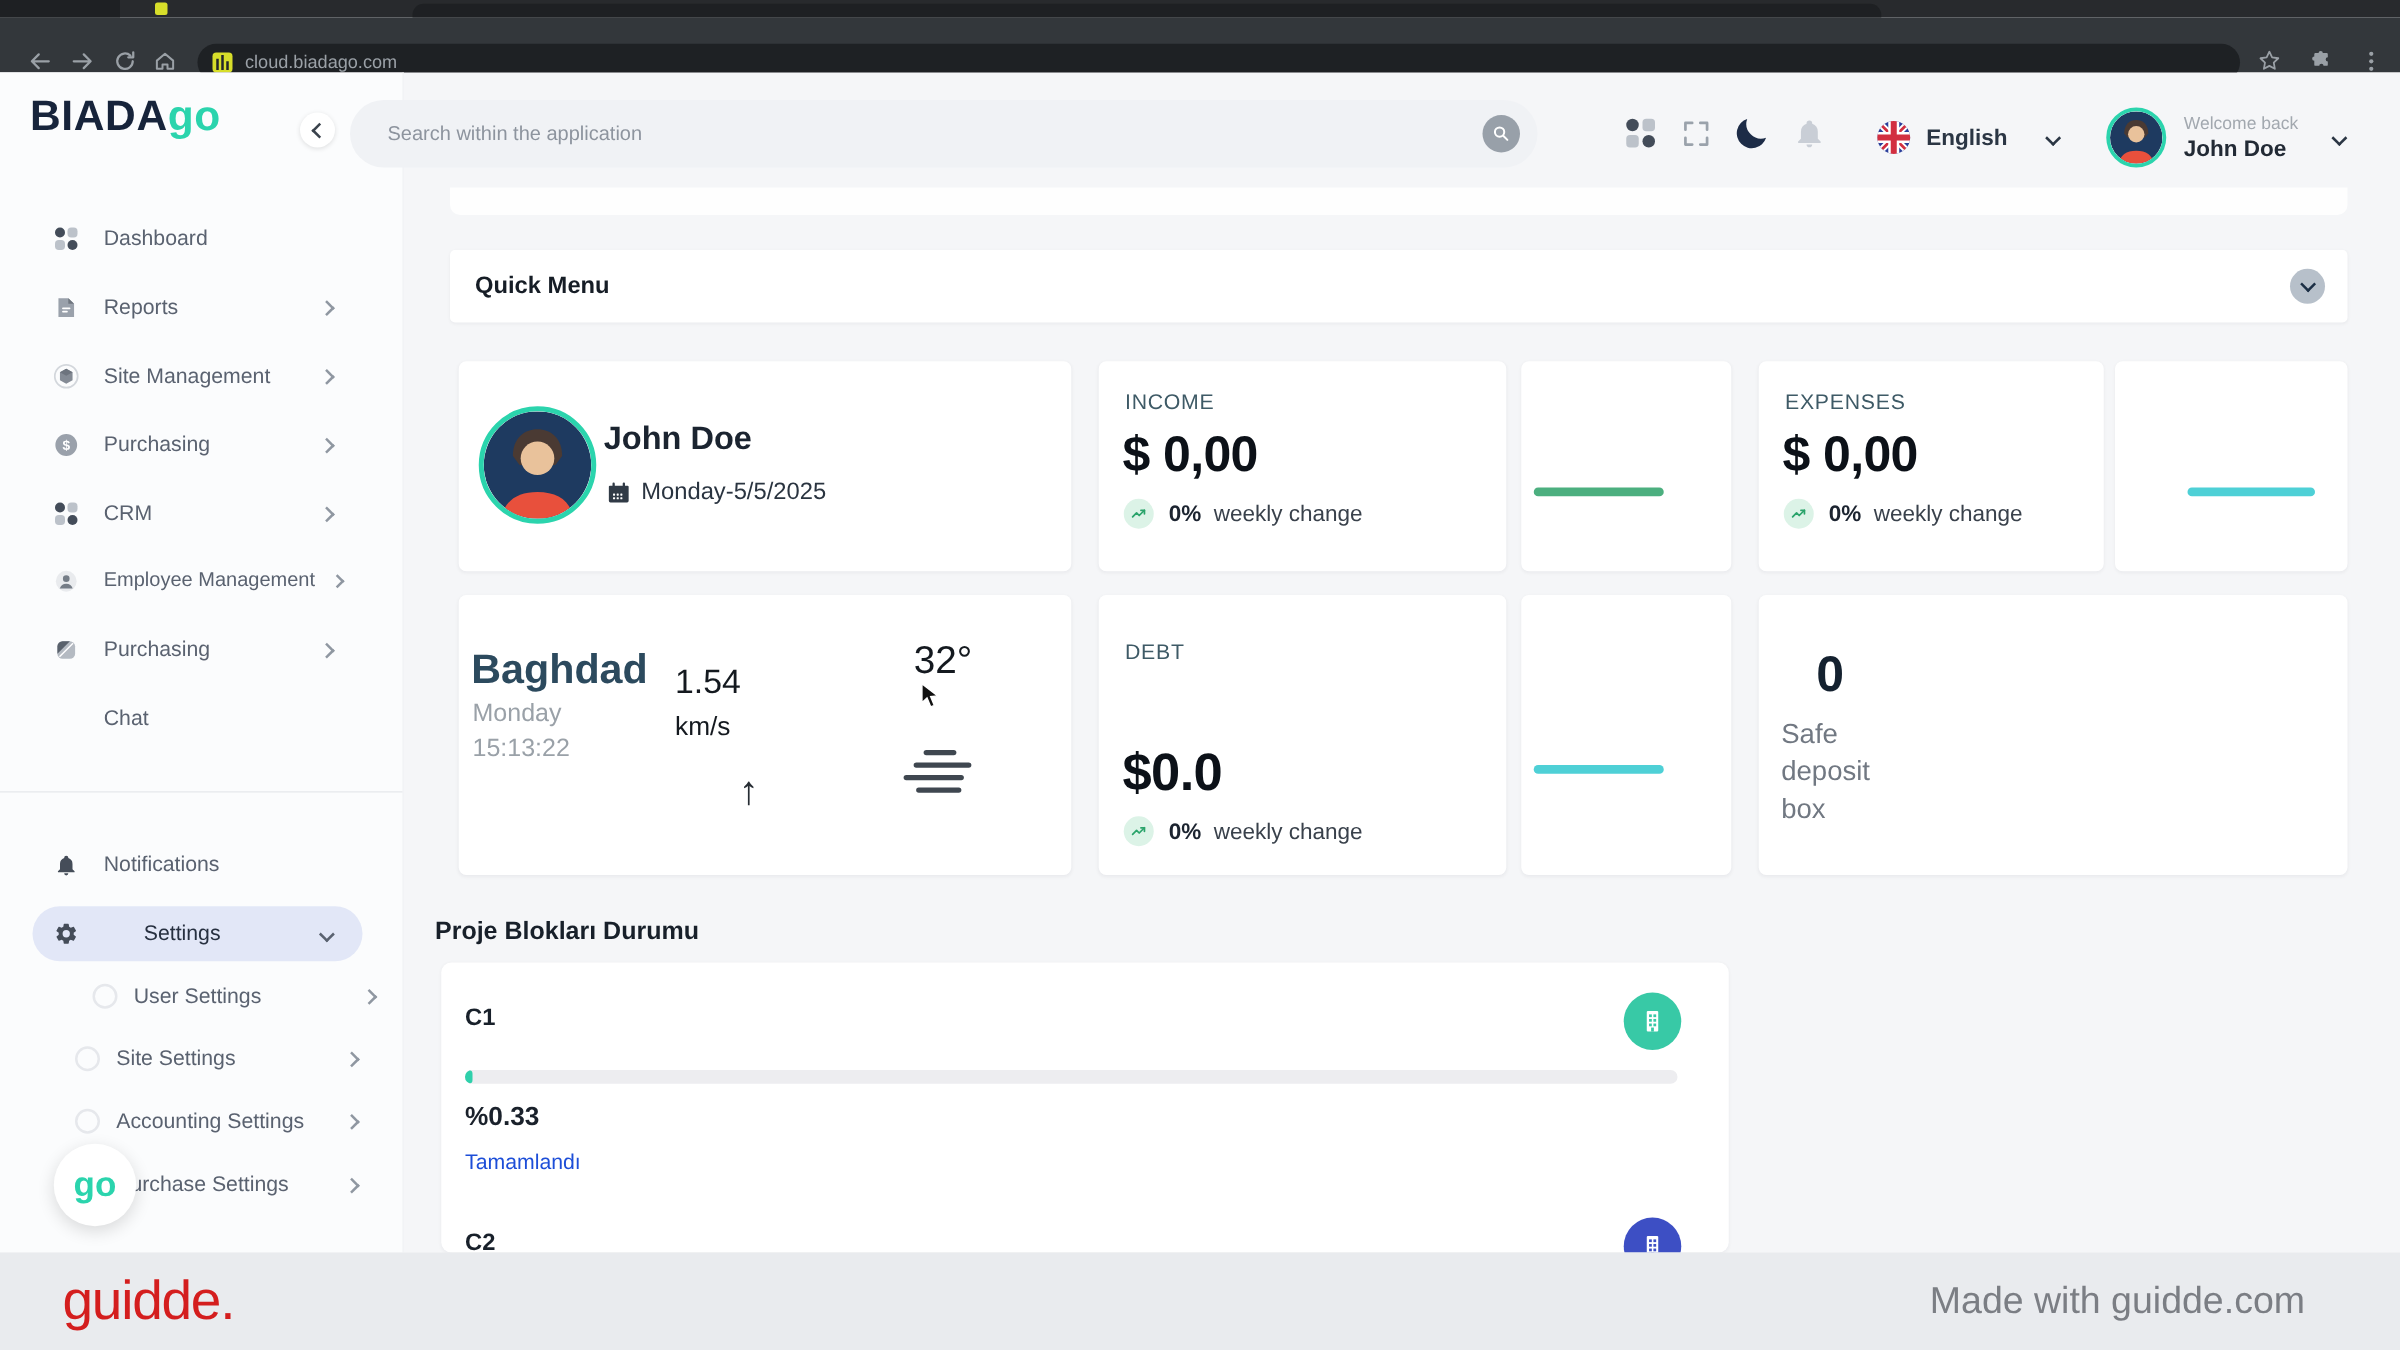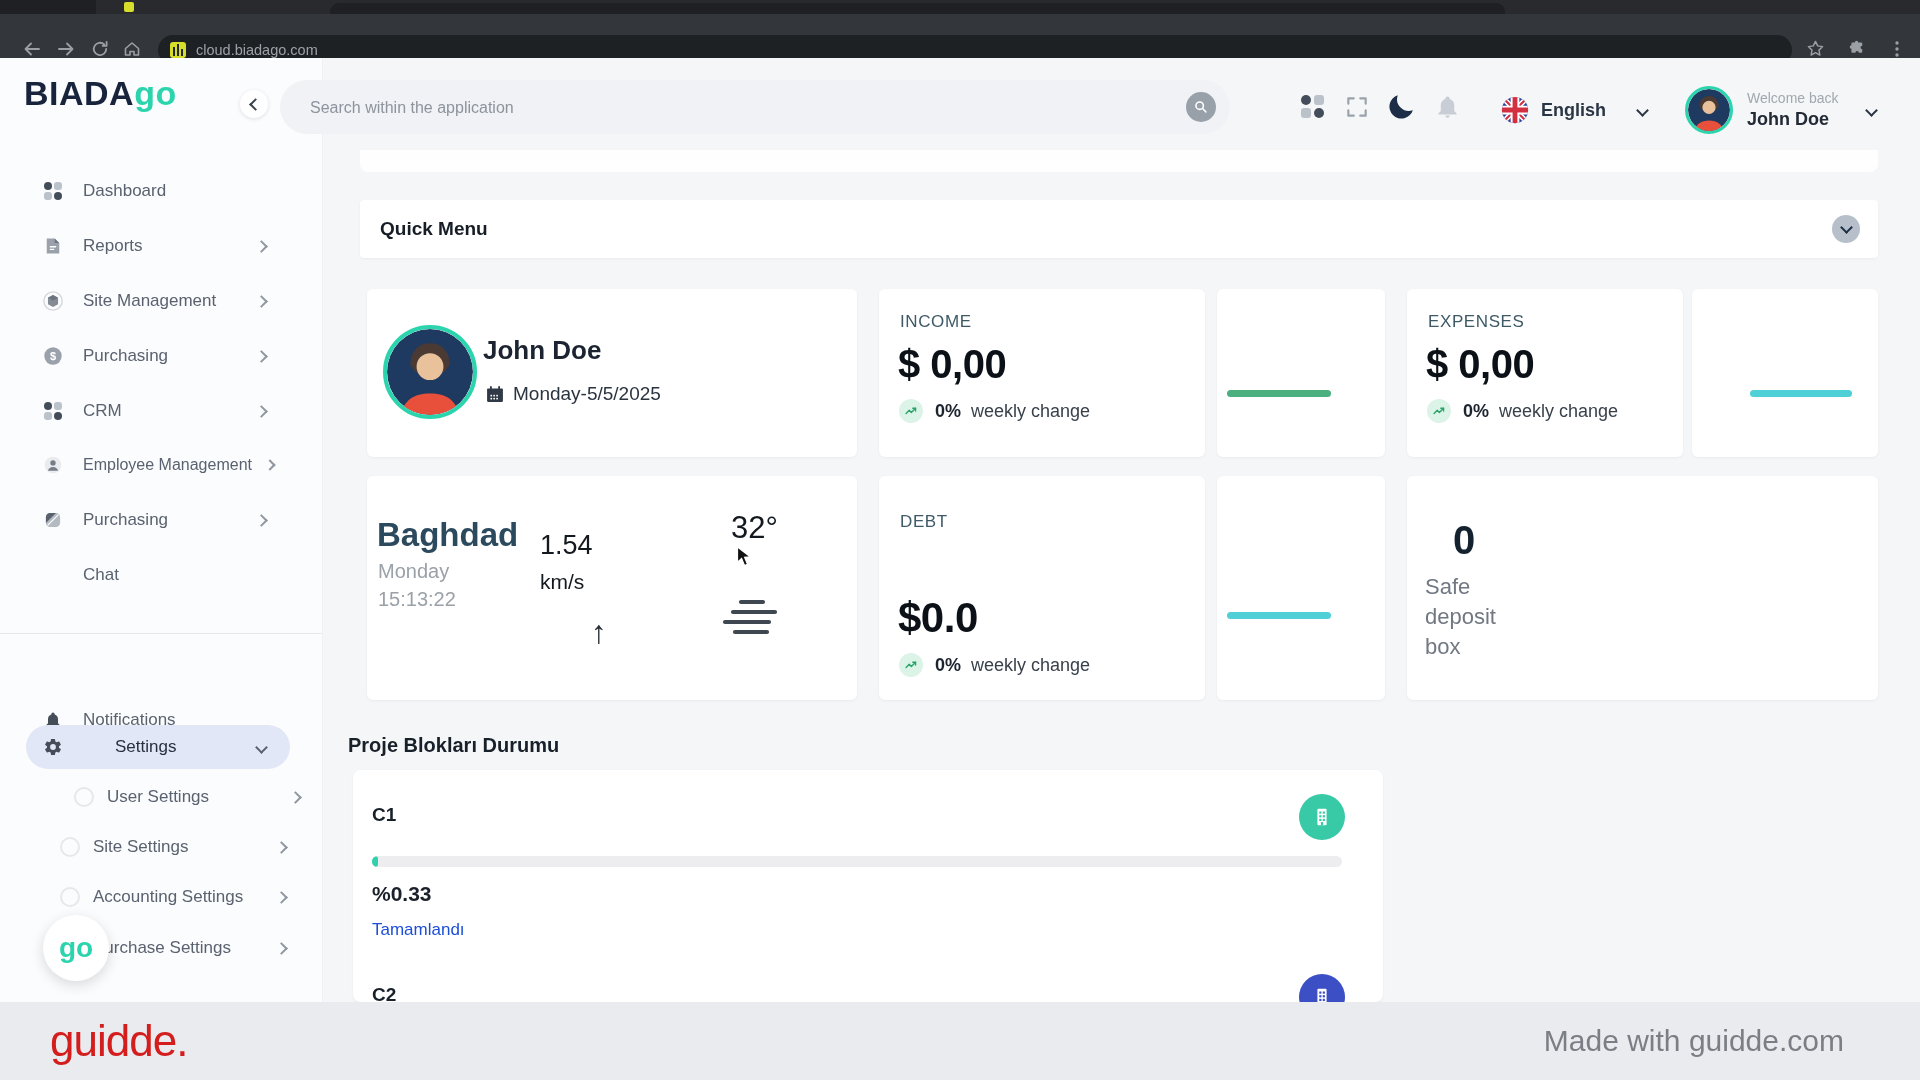--- a/index.html
+++ b/index.html
@@ -264,21 +264,21 @@
     <span class="slab">Purchasing</span>
       <span class="chev chev-r"></span>
     </div>
   <div class="srow" style="left:42px;top:560px;width:224px;">
     <span class="sic"></span>
     <span class="slab">Chat</span>
     </div>
 
   <div id="side-divider"></div>
 
-  <div class="srow" style="left:42px;top:677px;width:224px;margin-top:28px;">
+  <div class="srow" style="left:42px;top:677px;width:224px;">
     <span class="sic">
         <svg viewBox="0 0 24 24" width="20" height="20">
           <path d="M12 22a2 2 0 0 0 2-2h-4a2 2 0 0 0 2 2zm6-6v-5a6 6 0 0 0-4-5.65V5a2 2 0 1 0-4 0v.35A6 6 0 0 0 6 11v5l-2 2v1h16v-1z" fill="#454d59"></path>
         </svg>
       </span>
     <span class="slab">Notifications</span>
     </div>
 
   <div id="settings-pill"></div>
   <div class="srow" style="left:42px;top:732px;width:224px;">

